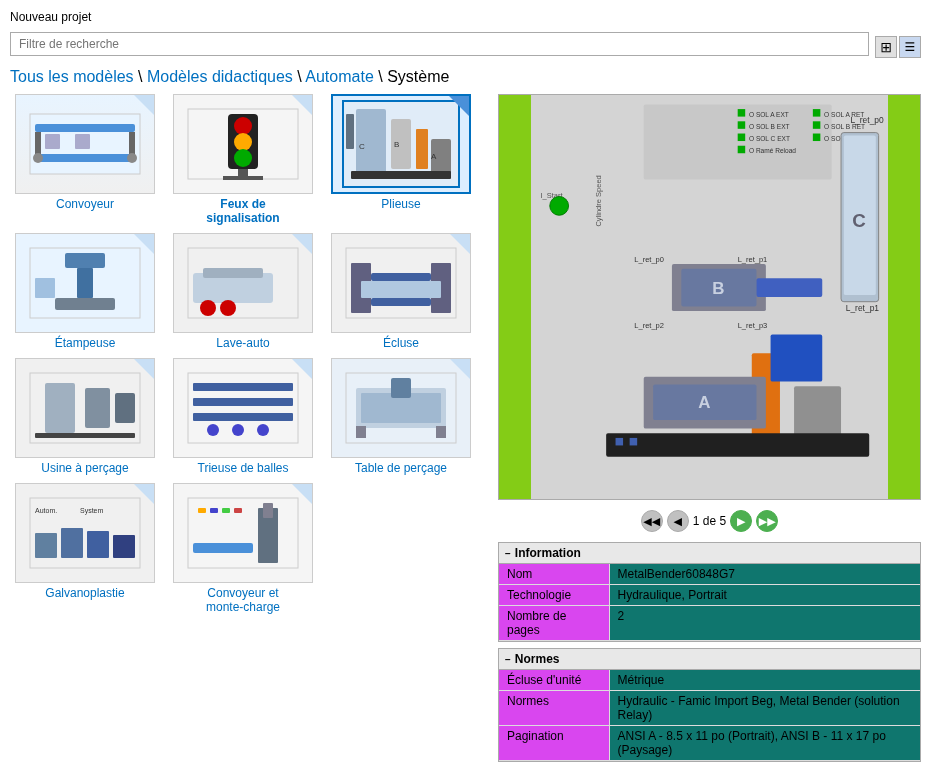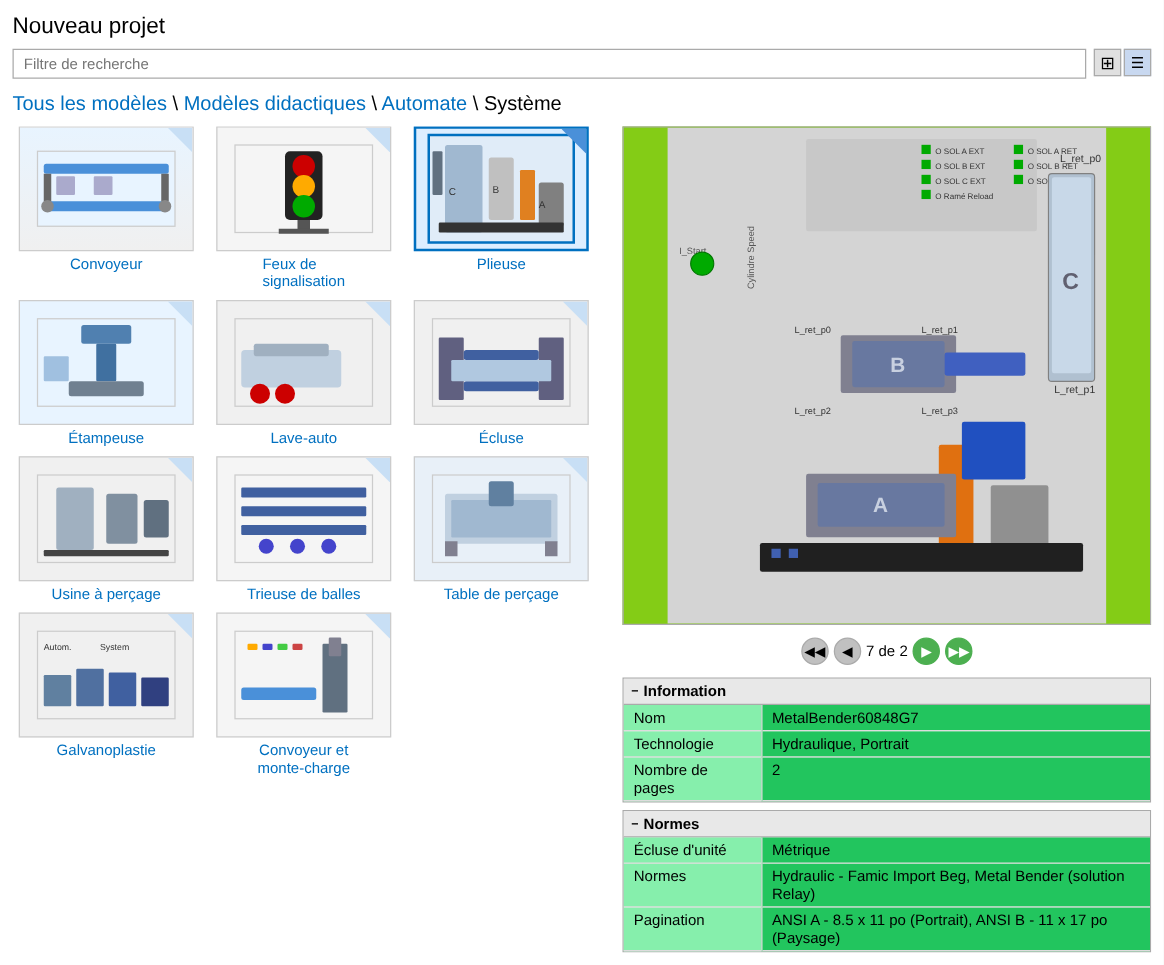--- a/index.html
+++ b/index.html
@@ -1,18 +1,18 @@
 <!DOCTYPE html>
 <html><head>
   <meta charset="utf-8">
   <style>
     * { box-sizing: border-box; margin: 0; padding: 0; }
     body { font-family: Arial, sans-serif; font-size: 12px; background: #f0f0f0; color: #000; width: 931px; height: 772px; overflow: hidden; }
     .main-container { background: #fff; width: 931px; height: 772px; display: flex; flex-direction: column; padding: 10px; }
-    .title { font-size: 18px; font-weight: normal; margin-bottom: 8px; }
+    .title { font-size: 12px; font-weight: normal; margin-bottom: 8px; }
     .search-bar { border: 1px solid #aaa; padding: 4px 8px; width: 100%; color: #aaa; font-size: 12px; margin-bottom: 6px; outline: none; }
     .breadcrumb { font-size: 16px; margin-bottom: 8px; }
     .breadcrumb a { color: #0070c0; text-decoration: none; }
     .breadcrumb span { color: #000; }
     .content-area { display: flex; flex: 1; gap: 8px; overflow: hidden; }
     .left-panel { width: 480px; overflow-y: auto; position: relative; }
     .grid-container { display: grid; grid-template-columns: repeat(3, 150px); gap: 8px; padding-right: 8px; }
     .template-item { display: flex; flex-direction: column; align-items: center; cursor: pointer; }
     .template-thumb { width: 140px; height: 100px; border: 1px solid #ccc; background: #fff; overflow: hidden; position: relative; display: flex; align-items: center; justify-content: center; }
     .template-thumb.selected { border: 2px solid #0070c0; background: #ddeeff; }
@@ -24,22 +24,22 @@
     .pagination { display: flex; align-items: center; justify-content: center; gap: 4px; padding: 4px 0; }
     .page-btn { width: 22px; height: 22px; border: 1px solid #aaa; border-radius: 50%; background: #e0e0e0; cursor: pointer; display: flex; align-items: center; justify-content: center; font-size: 11px; }
     .page-btn.active { background: #4caf50; color: #fff; border-color: #4caf50; }
     .page-btn.inactive { background: #c0c0c0; }
     .page-text { font-size: 12px; }
     .info-section { border: 1px solid #aaa; font-size: 12px; }
     .info-header { background: #e8e8e8; padding: 3px 6px; font-weight: bold; display: flex; align-items: center; gap: 4px; border-bottom: 1px solid #aaa; }
     .info-table { width: 100%; border-collapse: collapse; }
     .info-table tr { border-bottom: 1px solid #ddd; }
     .info-table td { padding: 3px 8px; vertical-align: top; }
-    .info-table td:first-child { width: 110px; font-weight: normal; background: #86efac; border-right: 1px solid #ddd; }
-    .info-table td:last-child { background: #22c55e; }
+    .info-table td:first-child { width: 110px; font-weight: normal; background: #d946ef; border-right: 1px solid #ddd; }
+    .info-table td:last-child { background: #0f766e; }
 
     
     .thumb-conveyor { background: linear-gradient(to bottom, #e8f4ff, #f0f0f0); }
     .thumb-traffic { background: #f5f5f5; }
     .thumb-laveauto { background: #f0f0f0; }
     .thumb-etampeuse { background: #e8f4ff; }
     .thumb-ecluse { background: #f0f0f0; }
     .thumb-intersection { background: #e8f0f8; }
     .thumb-usine { background: #f0f0f0; }
     .thumb-trieuse { background: #f5f5f5; }
@@ -50,21 +50,21 @@
 
     .collapse-icon { font-size: 10px; cursor: pointer; }
   </style>
 </head>
 <body>
 
 <div class="main-container">
 
   <div class="title">Nouveau projet</div>
 
-  <div style="display:flex; align-items:flex-start; gap:6px; margin-bottom:6px;">
+  <div style="display:flex; align-items:center; gap:6px; margin-bottom:6px;">
     <input class="search-bar" type="text" style="flex: 1 1 0%;" placeholder="Filtre de recherche">
     <div style="display:flex; gap:2px;">
       <div style="width:22px;height:22px;border:1px solid #aaa;background:#e0e0e0;display:flex;align-items:center;justify-content:center;cursor:pointer;font-size:14px;">⊞</div>
       <div style="width:22px;height:22px;border:1px solid #aaa;background:#c8d8f0;display:flex;align-items:center;justify-content:center;cursor:pointer;font-size:12px;">☰</div>
     </div>
   </div>
 
   <div class="breadcrumb">
     <a href="#">Tous les modèles</a> \ 
     <a href="#">Modèles didactiques</a> \ 
@@ -101,21 +101,21 @@
             <svg width="120" height="80" viewBox="0 0 120 80">
               <rect x="5" y="5" width="110" height="70" fill="#f5f5f5" stroke="#ccc"></rect>
               <rect x="45" y="10" width="30" height="55" fill="#222" rx="4"></rect>
               <circle cx="60" cy="22" r="9" fill="#cc0000"></circle>
               <circle cx="60" cy="38" r="9" fill="#ffaa00"></circle>
               <circle cx="60" cy="54" r="9" fill="#00aa00"></circle>
               <rect x="55" y="65" width="10" height="8" fill="#555"></rect>
               <rect x="40" y="72" width="40" height="4" fill="#555"></rect>
             </svg>
           </div>
-          <div class="template-label" style="white-space:pre-line;text-align:left;">Feux de
+          <div class="template-label" style="white-space:pre-line;text-align:center;font-weight:bold;">Feux de
 signalisation</div>
         </div>
 
         <div class="template-item">
           <div class="template-thumb selected">
             <div class="corner" style="background:#4a90d9;"></div>
             <svg width="120" height="90" viewBox="0 0 120 90">
               <rect x="2" y="2" width="116" height="86" fill="#e0ecf8" stroke="#0070c0" stroke-width="2"></rect>
 
               <rect x="15" y="10" width="30" height="70" fill="#a0b8d0" rx="2"></rect>
@@ -325,21 +325,21 @@
           <rect x="255" y="255" width="55" height="50" fill="#2050c0" rx="2"></rect>
 
           <rect x="90" y="365" width="8" height="8" fill="#4060b0"></rect>
           <rect x="105" y="365" width="8" height="8" fill="#4060b0"></rect>
         </svg>
       </div>
 
       <div class="pagination">
         <div class="page-btn inactive">◀◀</div>
         <div class="page-btn inactive">◀</div>
-        <span class="page-text">7 de 2</span>
+        <span class="page-text">1 de 5</span>
         <div class="page-btn active">▶</div>
         <div class="page-btn active">▶▶</div>
       </div>
 
       <div class="info-section">
         <div class="info-header">
           <span class="collapse-icon">−</span>
           <span>Information</span>
         </div>
         <table class="info-table">

